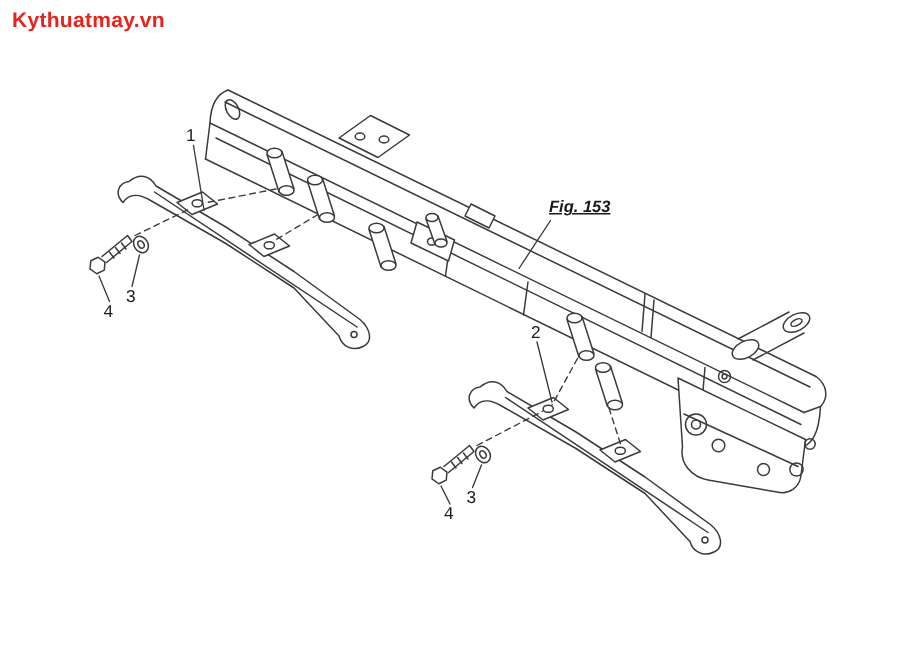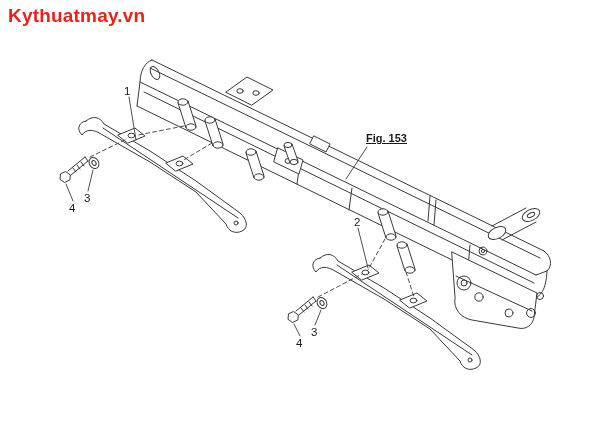--- a/index.html
+++ b/index.html
@@ -5,21 +5,21 @@
   html,body{margin:0;padding:0;}
   .stage{
     position:relative;
     width:609px;height:431px;
     background:#ffffff;
     overflow:hidden;
     font-family:"Liberation Sans",sans-serif;
   }
   .brand{
     position:absolute;left:8px;top:5px;
-    font-size:19px;font-weight:700;letter-spacing:.2px;
+    font-size:14px;font-weight:700;letter-spacing:.2px;
     color:var(--brand-color,#e8231c);
   }
   .diagram-svg{position:absolute;left:0;top:0;}
   .diagram-svg path,.diagram-svg line,.diagram-svg ellipse,.diagram-svg circle{
     stroke:var(--line-color,#3a3a3a);
     stroke-width:1;
     fill:none;
     stroke-linecap:round;
     stroke-linejoin:round;
   }
@@ -27,20 +27,21 @@
   .diagram-svg .leader{stroke-width:.9;}
   .diagram-svg .dash{stroke-dasharray:4 3;stroke-width:.9;}
   .callout{
     position:absolute;
     font-size:11.5px;color:#1a1a1a;line-height:13px;
   }
   .fig-label{
     position:absolute;left:366px;top:132px;
     font-size:11px;font-weight:700;color:#1a1a1a;
     text-decoration:underline;
+    font-style:italic;
   }
 </style>
 </head>
 <body>
 
 <div class="stage">
 
   <div class="brand">Kythuatmay.vn</div>
 
   <svg class="diagram-svg" width="609" height="431" viewBox="0 0 609 431">

